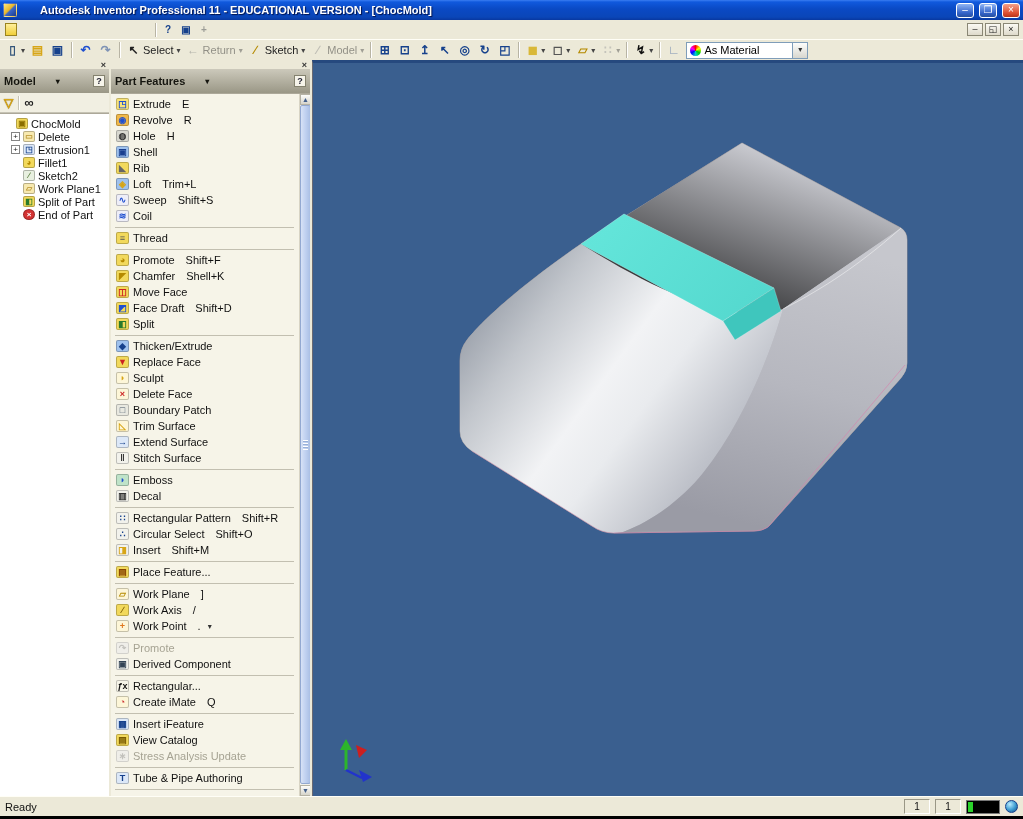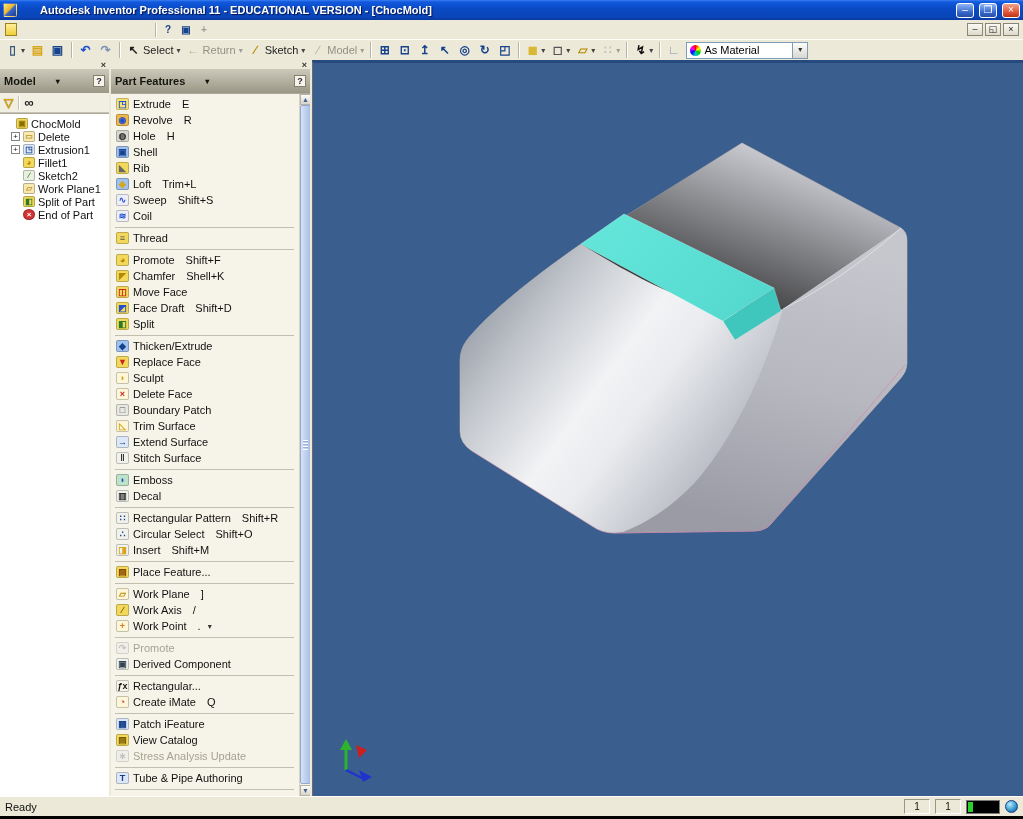--- a/index.html
+++ b/index.html
@@ -520,21 +520,21 @@
           </div>
           <div class="feat">
             <span class="ficon" style="background: rgb(253, 246, 216); color: rgb(204, 51, 51);">◔</span>
             <span class="flabel">Create iMate</span>
             <span class="fsc">Q</span>
 
           </div>
           <div class="fsep"></div>
           <div class="feat">
             <span class="ficon" style="background: rgb(220, 232, 248); color: rgb(22, 65, 140);">▦</span>
-            <span class="flabel">Patch iFeature</span>
+            <span class="flabel">Insert iFeature</span>
 
           </div>
           <div class="feat">
             <span class="ficon" style="background: rgb(242, 217, 92); color: rgb(122, 91, 0);">▤</span>
             <span class="flabel">View Catalog</span>
 
           </div>
           <div class="feat disabled">
             <span class="ficon" style="background: rgb(236, 234, 223); color: rgb(153, 153, 153);">∗</span>
             <span class="flabel">Stress Analysis Update</span>

